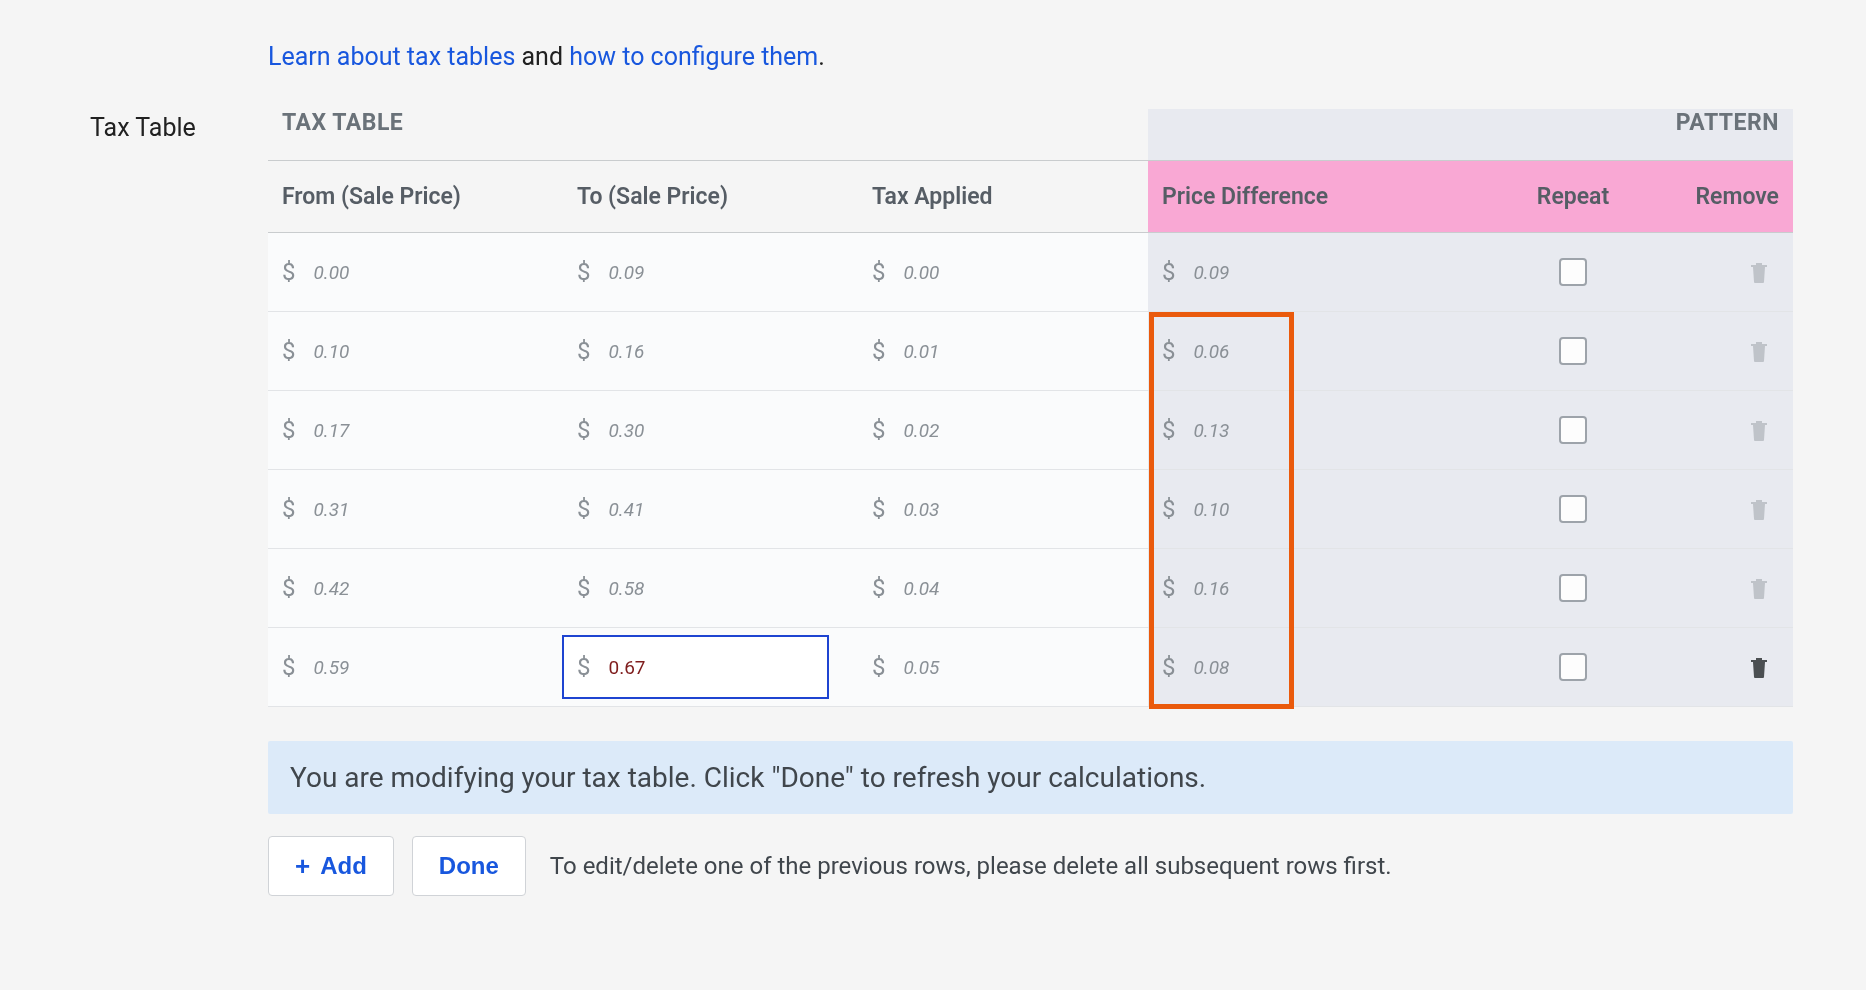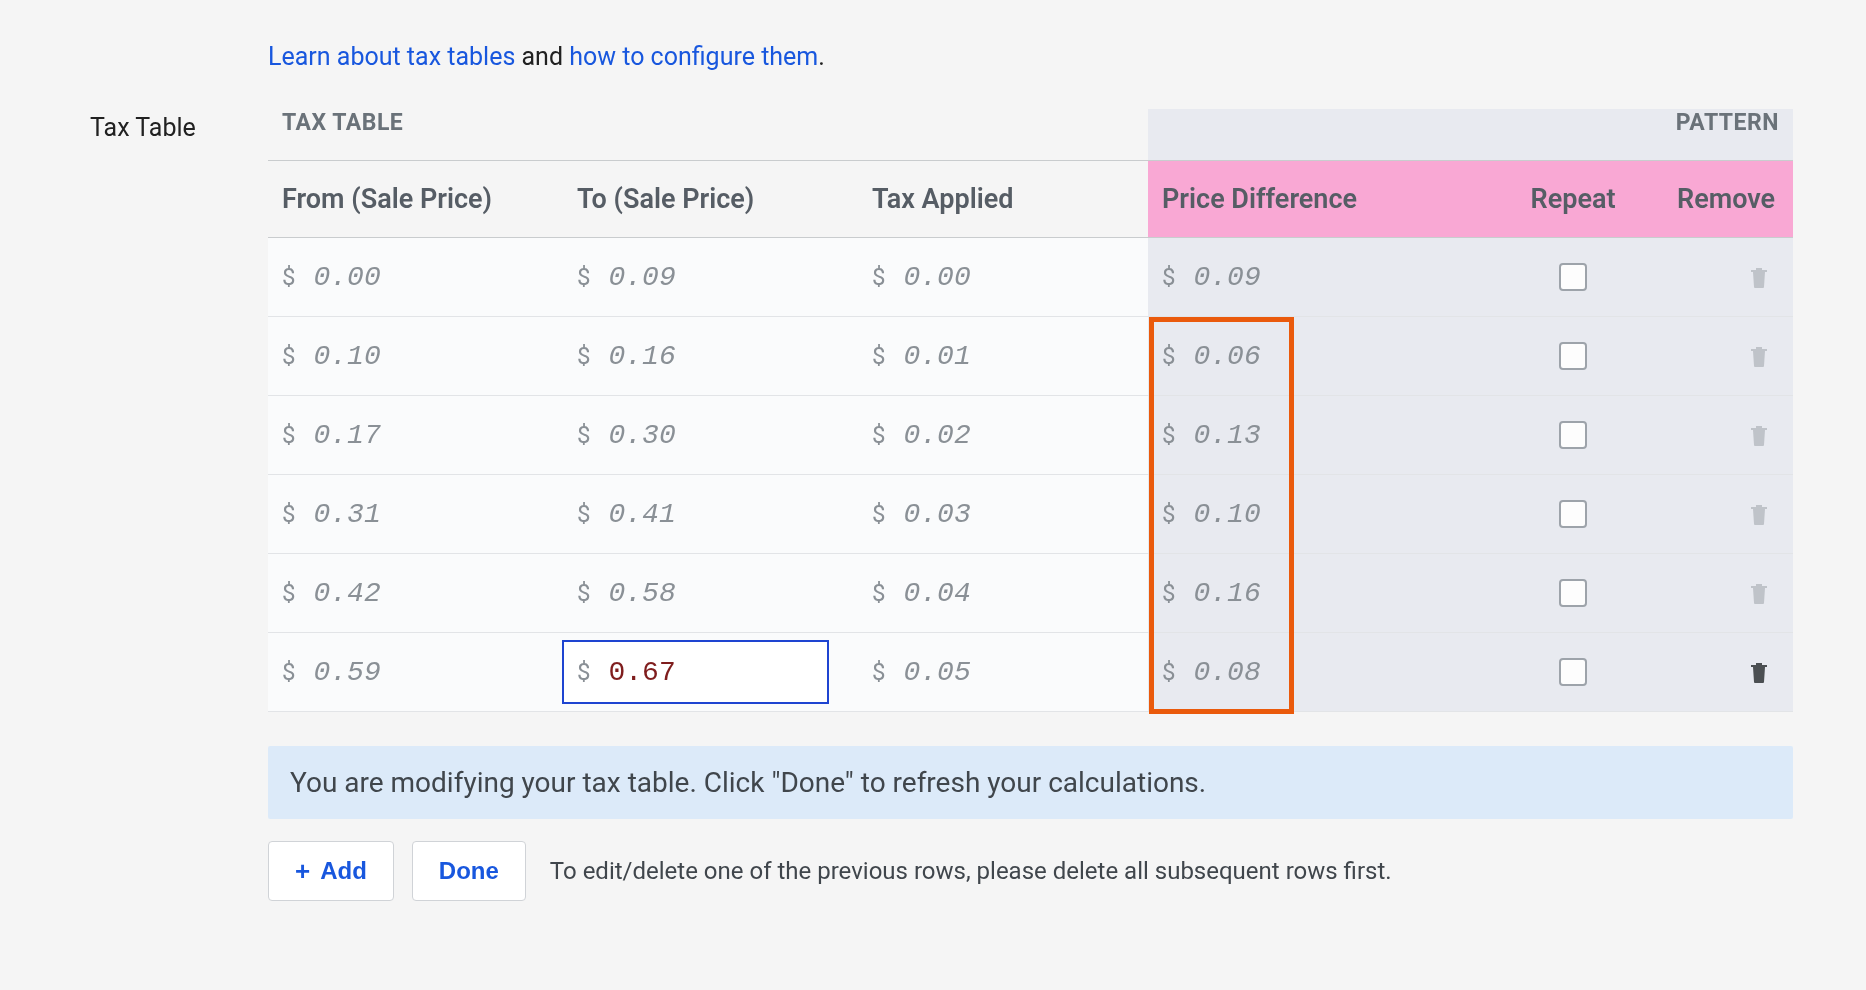--- a/index.html
+++ b/index.html
@@ -73,28 +73,28 @@
     color: #6a7279;
   }
 
   
   .col-head {
     display: grid;
     grid-template-columns: 295px 295px 290px 335px 180px 130px;
     border-bottom: 1px solid #c9ccce;
   }
   .col-head > div {
-    font-size: 27px;
+    font-size: 23px;
     font-weight: 600;
     color: #565d65;
     padding: 22px 14px;
   }
   .col-head .pat { background: #f9a8d4; }
   .col-head .center { text-align: center; }
-  .col-head .right  { }
+  .col-head .right  { text-align: right; }
 
   
   .row {
     display: grid;
     grid-template-columns: 295px 295px 290px 335px 180px 130px;
     border-bottom: 1px solid #e2e4e7;
     height: 79px;
   }
   .row:last-of-type { border-bottom: 1px solid #d3d5d8; }
   .cell {
@@ -110,24 +110,23 @@
     display: flex;
     align-items: center;
     gap: 18px;
     width: 100%;
   }
   .currency-sign {
     font-size: 24px;
     color: #8a9096;
   }
   .currency-value {
-    font-size: 28px;
+    font-size: 19px;
     font-style: italic;
     color: #8a9096;
-    font-family: Liberation Mono, monospace;
   }
   .currency-value.active {
     font-style: normal;
     color: #7f1d1d;
   }
   .currency-field.focused {
     border: 2px solid #1e44d1;
     background: #ffffff;
     height: 64px;
     padding: 0 13px;

